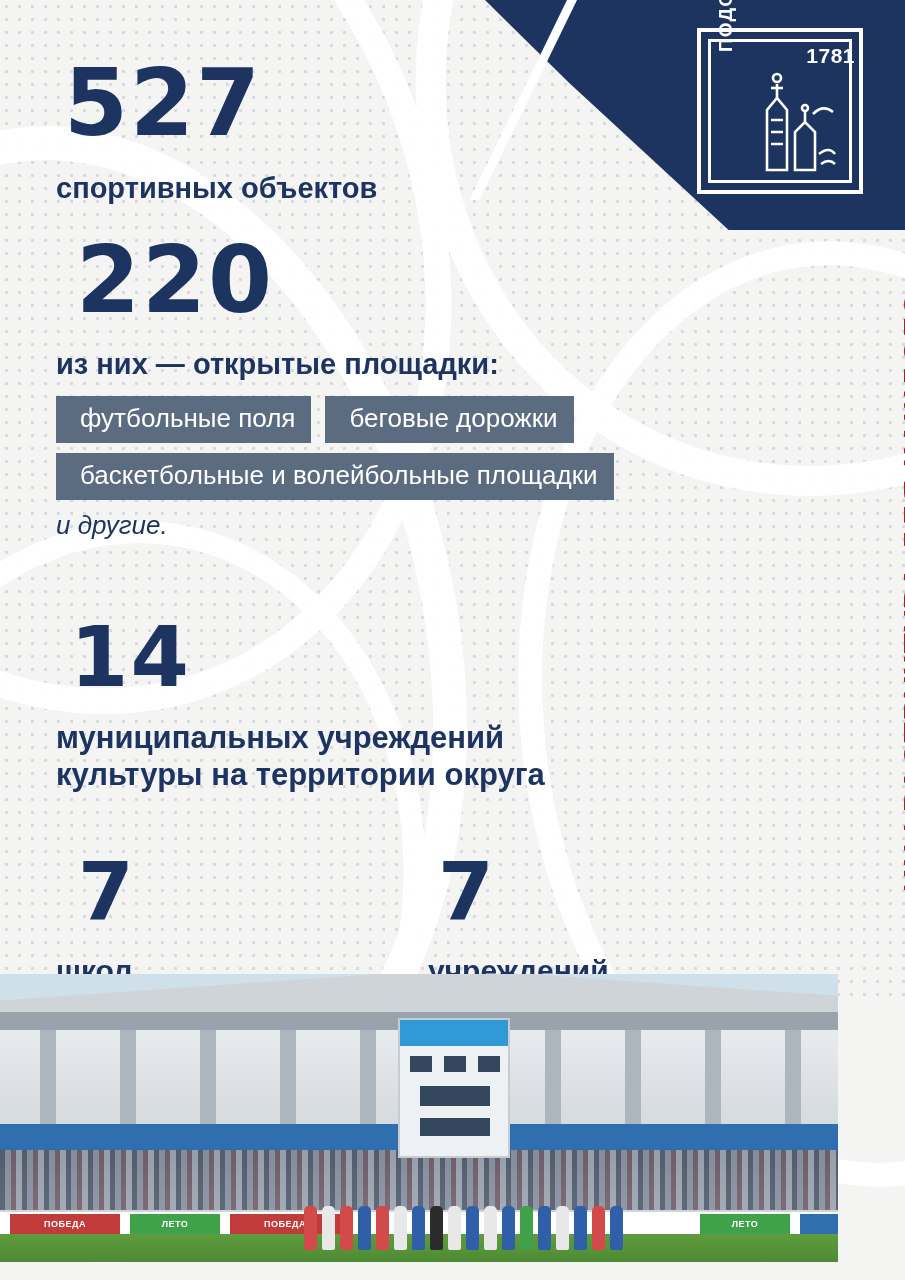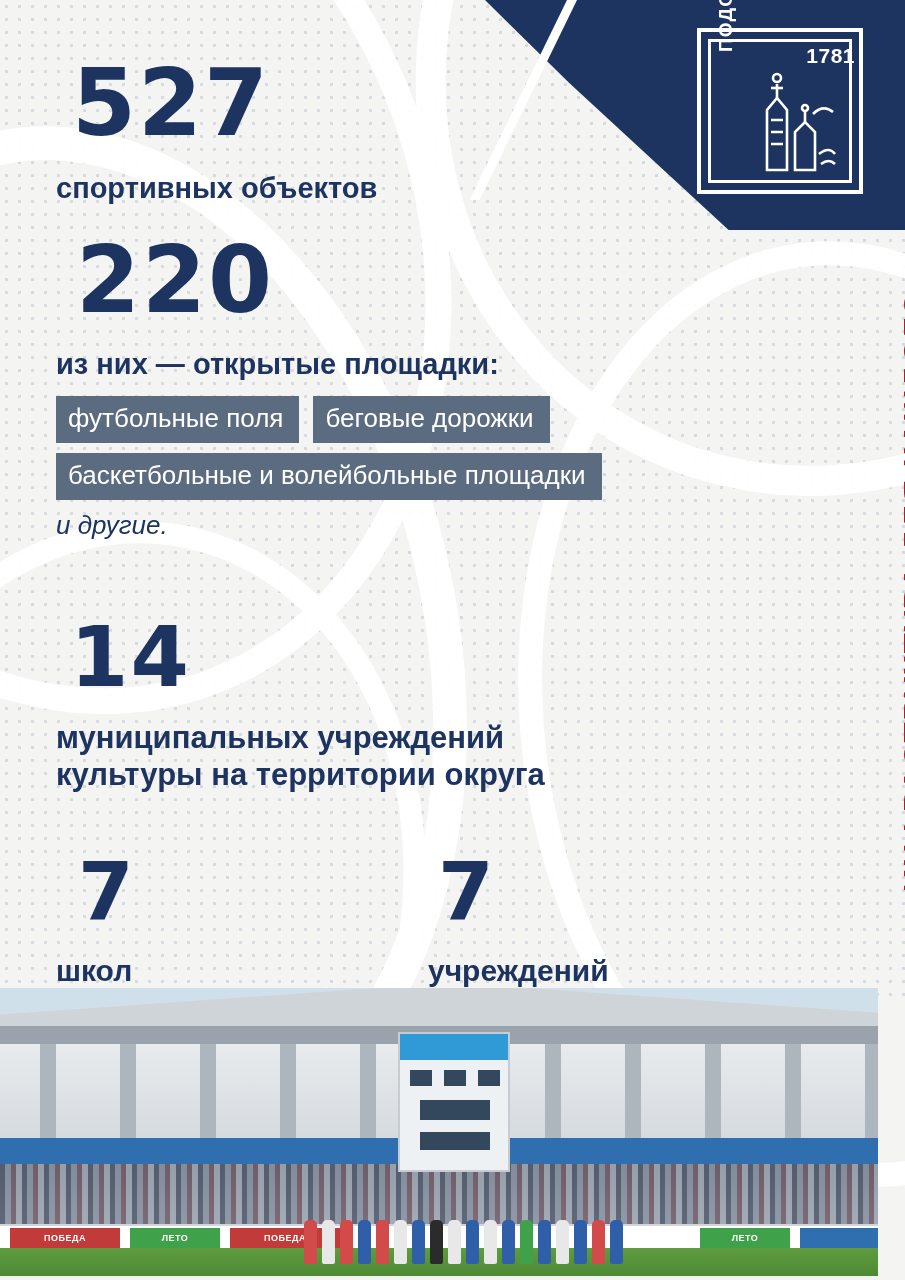--- a/index.html
+++ b/index.html
@@ -141,21 +141,21 @@
     top: 62px;
     width: 700px;
   }
   .bignum {
     color: #1d3461;
     font-weight: 800;
     line-height: 0.92;
     letter-spacing: 2px;
     font-family: "DejaVu Sans", sans-serif;
   }
-  .n527 { font-size: 92px; margin-left: 16px; }
+  .n527 { font-size: 92px; margin-left: 8px; }
   .n338 { font-size: 92px; margin-left: 20px; }
   .n14  { font-size: 84px; margin-left: 14px; }
   .n7   { font-size: 80px; }
 
   .caption {
     color: #1d3461;
     font-size: 29px;
     font-weight: 600;
     line-height: 1.18;
     margin-top: 24px;
@@ -169,21 +169,21 @@
     display: flex;
     align-items: center;
     gap: 14px;
     margin-bottom: 10px;
   }
   .tag {
     background: #5b6b80;
     color: #ffffff;
     font-size: 26px;
     font-weight: 500;
-    padding: 7px 16px 9px 12px;
+    padding: 7px 16px 9px 24px;
     white-space: nowrap;
   }
   .tag-note {
     color: #1d3461;
     font-size: 26px;
     font-style: italic;
     font-weight: 500;
   }
 
   .block-14 { margin-top: 78px; }
@@ -196,26 +196,25 @@
   }
   .stat { width: 300px; }
   .stat .caption { font-size: 30px; line-height: 1.2; }
   .stat-1 .bignum { margin-left: 22px; }
   .stat-2 .bignum { margin-left: 10px; }
 
   
   .photo {
     position: absolute;
     left: 0;
-    bottom: 4px;
+    bottom: 18px;
     width: 838px;
     height: 288px;
     overflow: hidden;
     background: linear-gradient(#8fb6cf, #b9cedd);
-    padding-left: 40px;
   }
   .ph-sky { position: absolute; left:0; top:0; width:100%; height:40px; background:#cfe0ea; }
   .ph-roof {
     position: absolute; left: -20px; top: 0; width: 945px; height: 58px;
     background: #cfd4d8;
     clip-path: polygon(0 28px, 42% 0, 58% 0, 100% 28px, 100% 58px, 0 58px);
   }
   .ph-roof2 {
     position: absolute; left: -20px; top: 38px; width: 945px; height: 26px;
     background: #9aa3ab;

